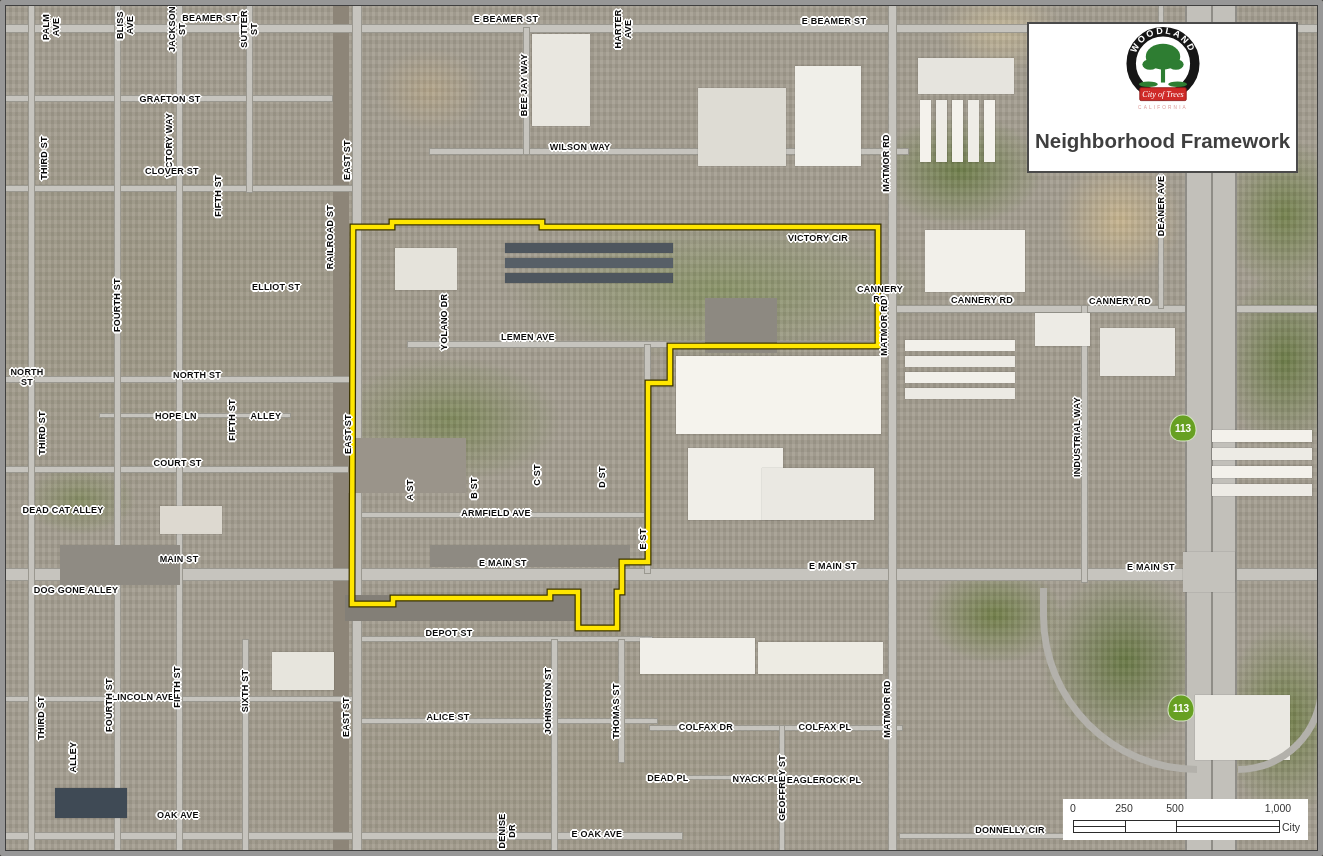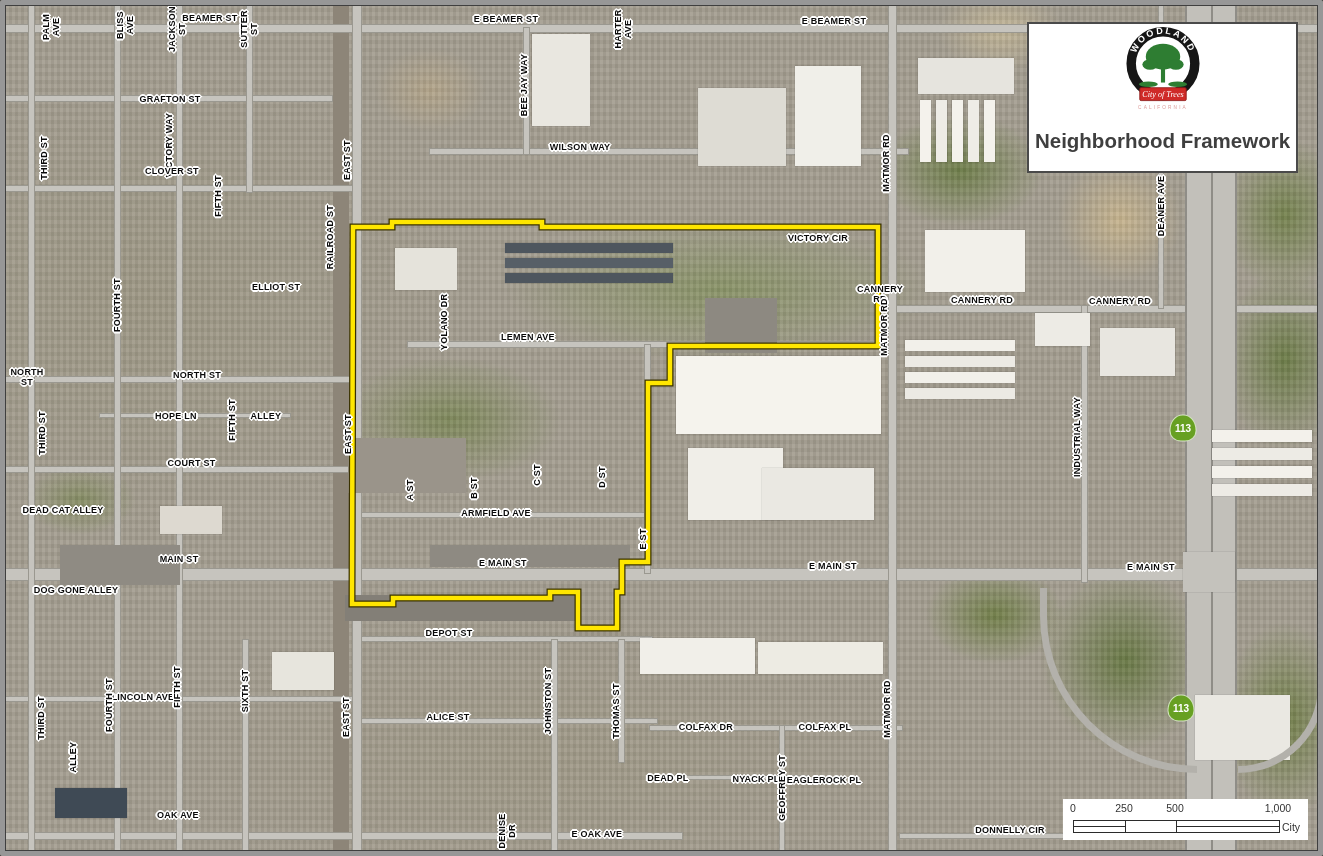--- a/index.html
+++ b/index.html
@@ -175,21 +175,21 @@
       <div class="lbl" style="left: 276px; top: 288px;">ELLIOT ST</div>
       <div class="lbl v" style="left: 331px; top: 237px;">RAILROAD ST</div>
       <div class="lbl" style="left: 27px; top: 378px;">NORTH
 ST</div>
       <div class="lbl" style="left: 197px; top: 376px;">NORTH ST</div>
       <div class="lbl v" style="left: 43px; top: 433px;">THIRD ST</div>
       <div class="lbl" style="left: 176px; top: 417px;">HOPE LN</div>
       <div class="lbl v" style="left: 233px; top: 420px;">FIFTH ST</div>
       <div class="lbl" style="left: 266px; top: 417px;">ALLEY</div>
       <div class="lbl v" style="left: 349px; top: 434px;">EAST ST</div>
-      <div class="lbl" style="left: 178px; top: 464px; padding-left: 27px;">COURT ST</div>
+      <div class="lbl" style="left: 164px; top: 464px; padding-left: 27px;">COURT ST</div>
       <div class="lbl" style="left: 63px; top: 511px;">DEAD CAT ALLEY</div>
       <div class="lbl" style="left: 179px; top: 560px;">MAIN ST</div>
       <div class="lbl" style="left: 76px; top: 591px;">DOG GONE ALLEY</div>
       <div class="lbl" style="left: 818px; top: 239px;">VICTORY CIR</div>
       <div class="lbl" style="left: 880px; top: 295px;">CANNERY
 RD</div>
       <div class="lbl" style="left: 982px; top: 301px;">CANNERY RD</div>
       <div class="lbl" style="left: 1120px; top: 302px;">CANNERY RD</div>
       <div class="lbl v" style="left: 885px; top: 327px;">MATMOR RD</div>
       <div class="lbl v" style="left: 445px; top: 322px;">YOLANO DR</div>

